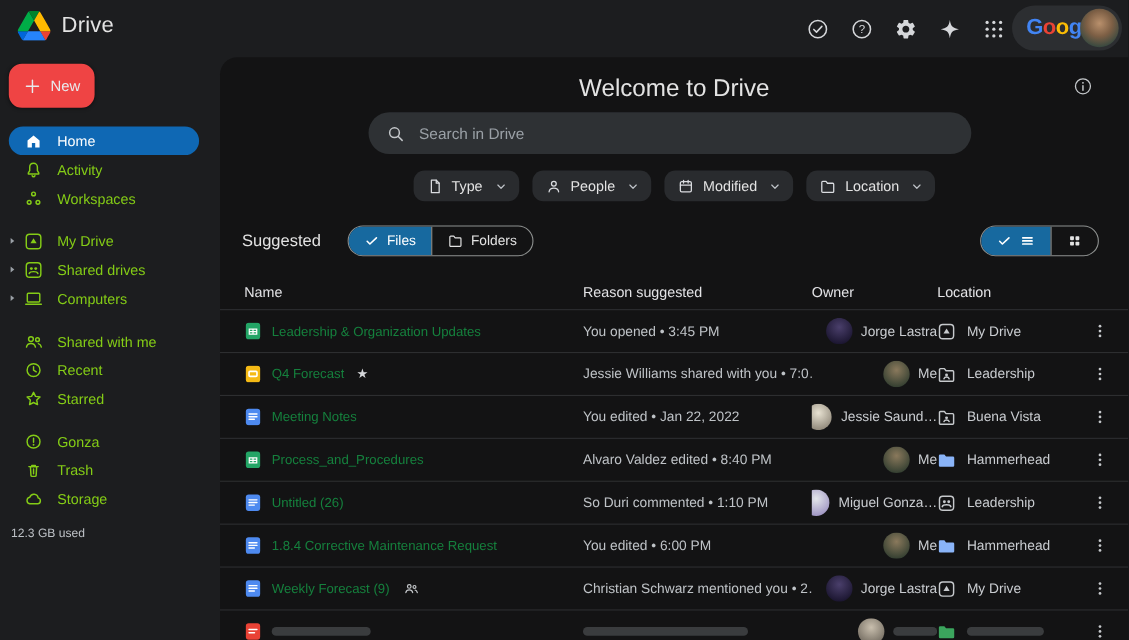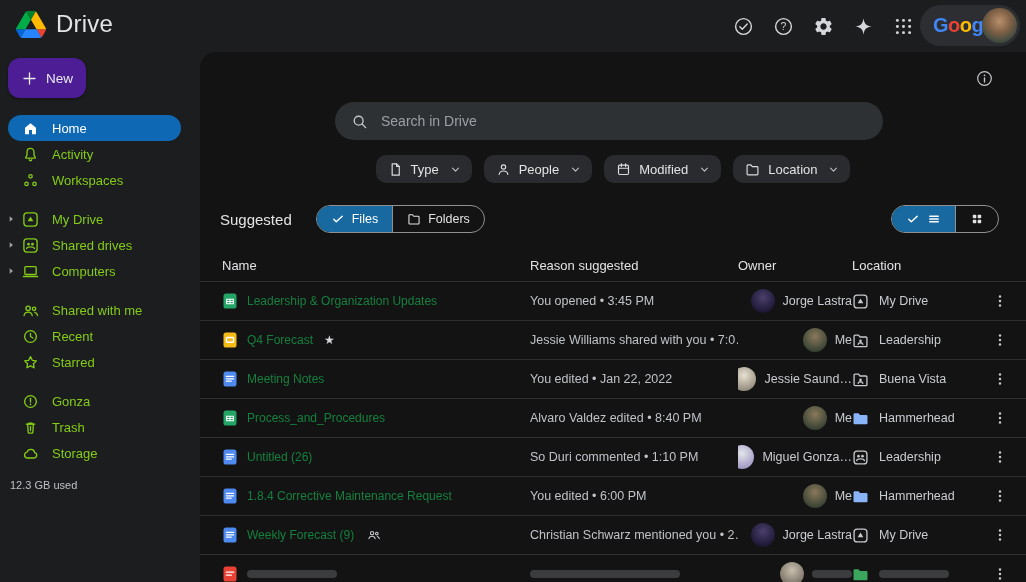--- a/index.html
+++ b/index.html
@@ -4,33 +4,33 @@
 <style>
   * { margin:0; padding:0; box-sizing:border-box; }
   html,body { width:1026px; height:582px; overflow:hidden; }
   body { font-family:"Liberation Sans", sans-serif; background:#1c1d1f; color:#e3e3e3; }
   #app { position:relative; width:1026px; height:582px; }
 
   
   .topbar { position:absolute; top:0; left:0; width:1026px; height:52px; }
   .brand { position:absolute; left:16px; top:10px; display:flex; align-items:center; gap:10px; }
   .drive-logo { width:30px; height:27px; }
-  .app-name { font-size:24px; color:#e3e3e3; letter-spacing:.2px; }
+  .app-name { font-size:20px; color:#e3e3e3; letter-spacing:.2px; }
   .tb-actions { position:absolute; right:112px; top:0; height:52px; display:flex; align-items:center; gap:19px; }
   .tb-icon { width:21px; height:21px; color:#d5d7da; cursor:pointer; }
   .tb-icon svg { width:100%; height:100%; }
   .google-pill { position:absolute; right:6px; top:5px; height:41px; width:100px; background:#2c2e31;
                  border-radius:21px; display:flex; align-items:center; padding-left:13px; cursor:pointer; }
   .google-logo { font-size:20px; font-weight:bold; letter-spacing:-0.5px; }
   .tb-avatar { position:absolute; right:3px; top:3px; width:35px; height:35px; border-radius:50%;
                background:radial-gradient(circle at 50% 38%, #b9906c 0%, #7d5f45 42%, #3c4a40 75%, #222c28 100%); }
 
   
   .sidebar { position:absolute; top:52px; left:0; width:200px; bottom:0; }
-  .new-btn { position:absolute; left:8px; top:6px; width:78px; height:40px; background:#4c1d95; border-radius:12px;
+  .new-btn { position:absolute; left:8px; top:6px; width:78px; height:40px; background:#ef4444; border-radius:12px;
              display:flex; align-items:center; justify-content:center; gap:8px; cursor:pointer;
              box-shadow:0 1px 3px rgba(0,0,0,.4); }
   .new-btn .sicon { width:17px; height:17px; color:#e8eaed; }
   .new-label { font-size:13.5px; color:#e8eaed; font-weight:500; }
   .nav { position:absolute; top:63px; left:0; right:0; }
   .sgroup { margin-bottom:13px; }
   .sitem { position:relative; height:26px; margin:0 19px 0 8px; border-radius:14px; display:flex; align-items:center;
            padding-left:14px; gap:13px; cursor:pointer; color:#84cc16; }
   .sitem.active { background:var(--accent); color:#fff; }
   .sitem .chev { position:absolute; left:-3px; top:7px; width:12px; height:12px; color:#9aa0a6; }
@@ -290,20 +290,21 @@
               </svg>
             </span>
           <span class="slabel">Storage</span>
         </div>
       </div>
       <div class="storage-used">12.3 GB used</div>
     </div>
   </div>
 
   <div class="panel">
+    <div class="panel-title">Welcome to Drive</div>
     <span class="info-btn"><svg viewBox="0 0 24 24" fill="none">
           <circle cx="12" cy="12" r="8.6" stroke="currentColor" stroke-width="1.5"></circle>
           <circle cx="12" cy="8" r="1.1" fill="currentColor"></circle>
           <path d="M12 11.2v5.3" stroke="currentColor" stroke-width="1.7" stroke-linecap="round"></path>
         </svg></span>
 
     <div class="searchbar">
       <span class="search-icon"><svg viewBox="0 0 20 20" fill="none">
             <circle cx="9" cy="9" r="5.2" stroke="currentColor" stroke-width="1.6"></circle>
             <path d="M13 13l4.2 4.2" stroke="currentColor" stroke-width="1.6" stroke-linecap="round"></path>

